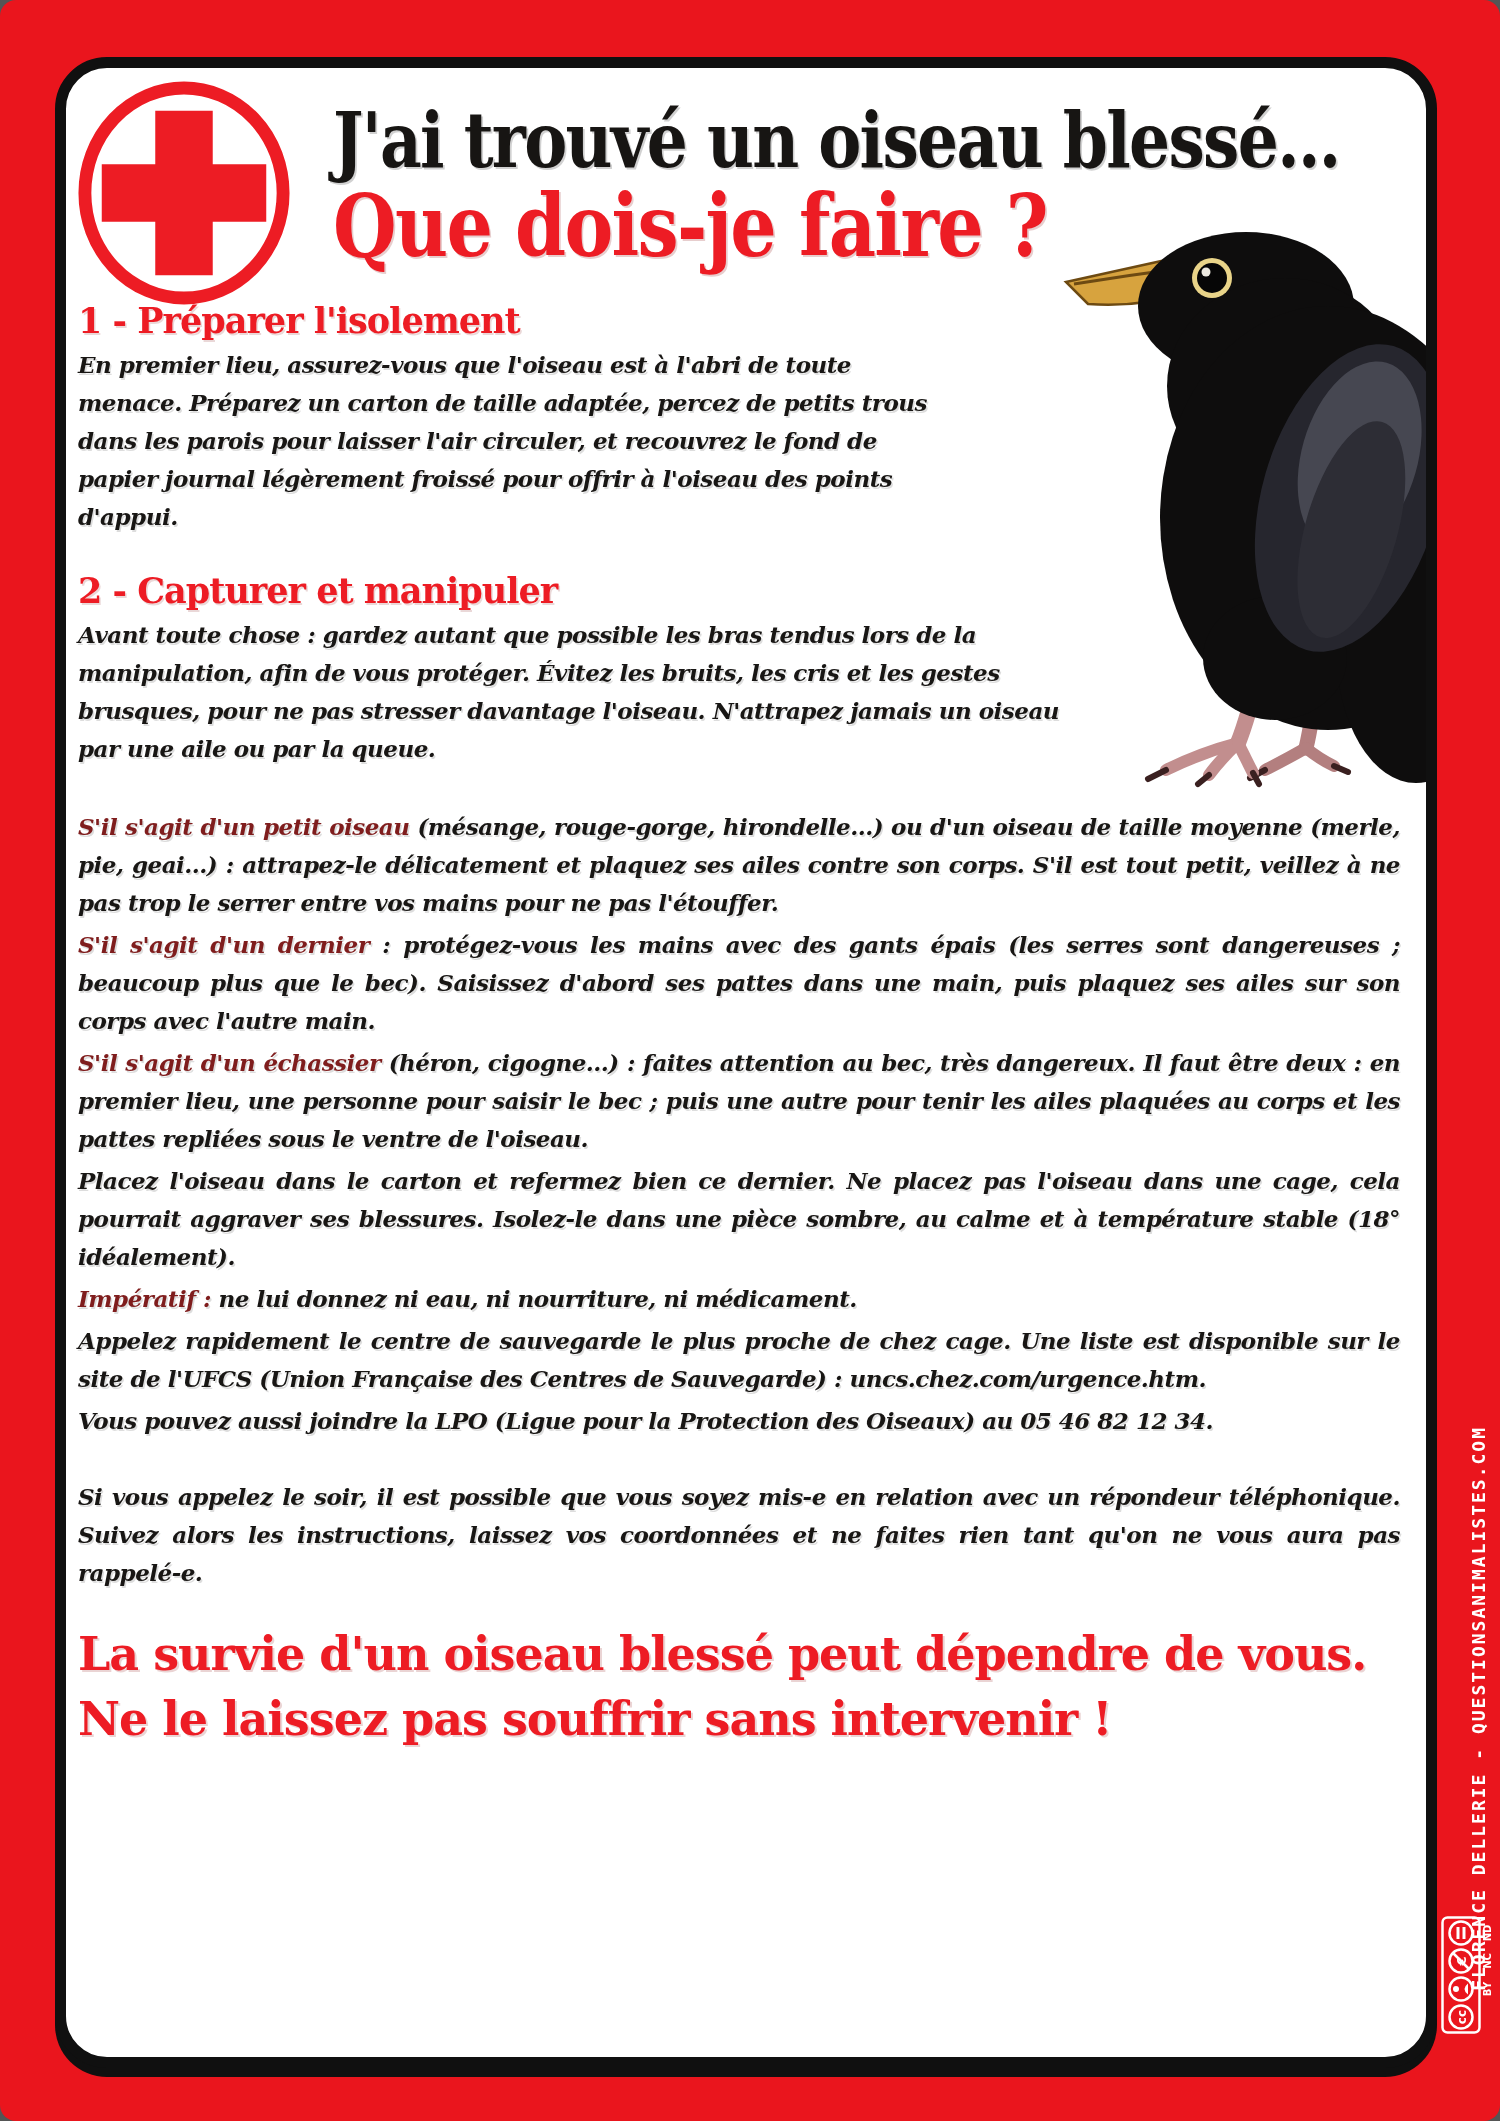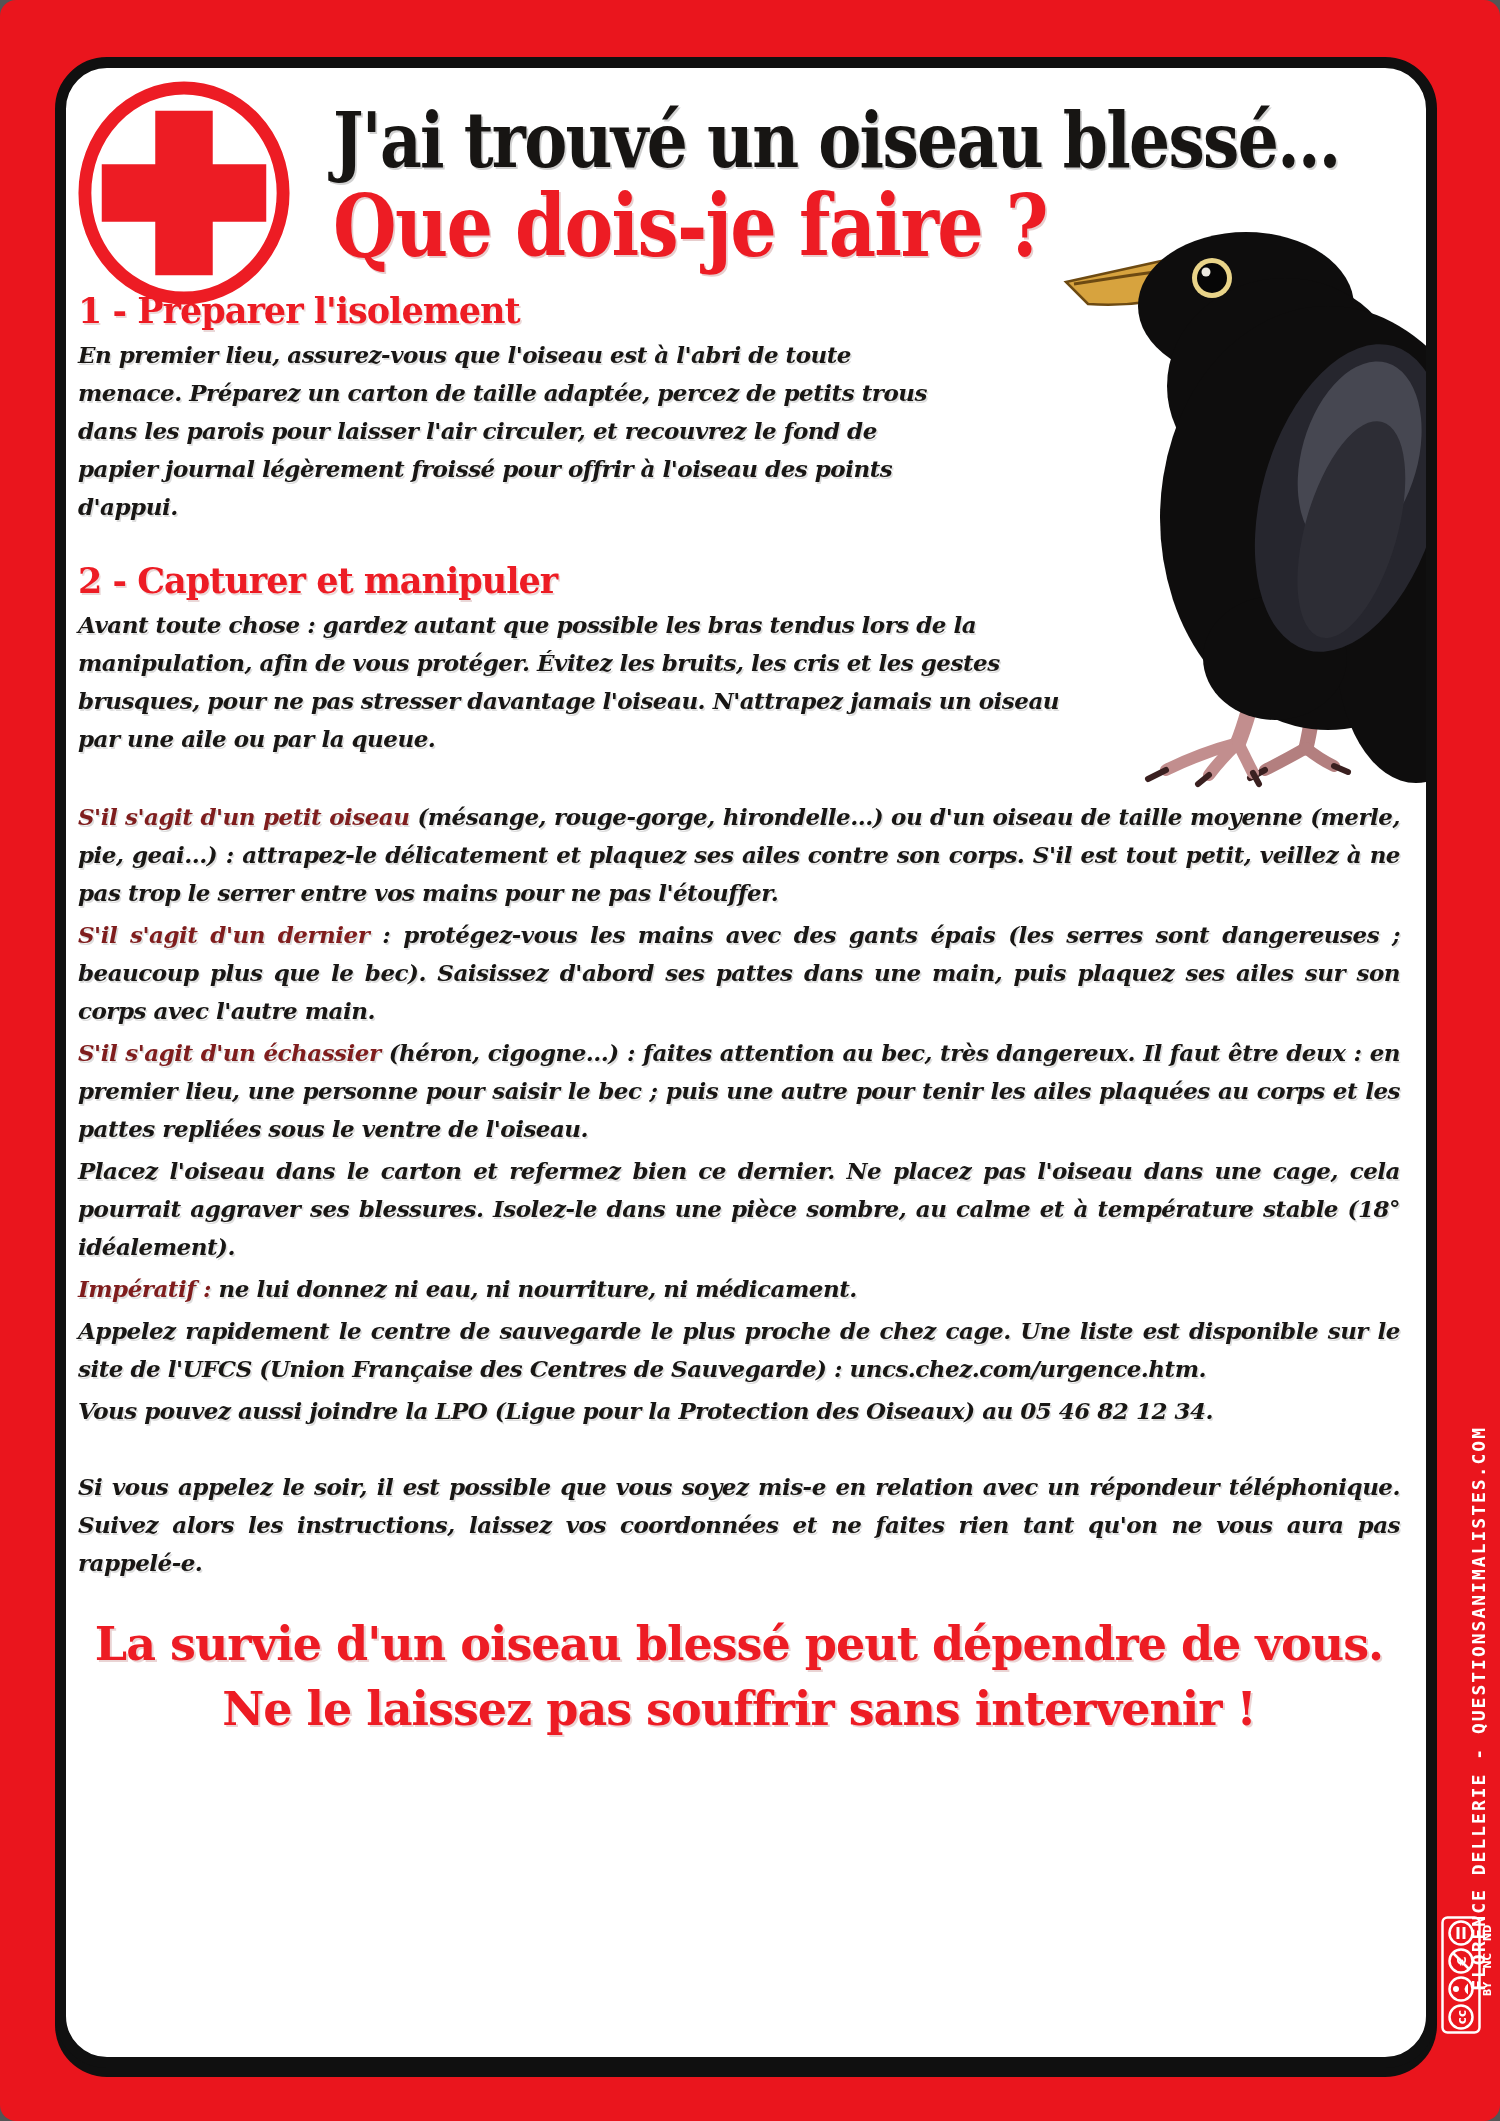--- a/index.html
+++ b/index.html
@@ -44,36 +44,36 @@
     text-shadow:2px 2px 0 rgba(160,60,60,.25);
   }
   
   .bird{position:absolute;top:150px;right:-6px;width:372px;height:575px;}
   
   .h-section{
     font-size:35px;line-height:42px;color:#ed1c24;
     margin:34px 0 2px;letter-spacing:-1px;
     text-shadow:1.5px 1.5px 0 rgba(150,60,60,.2);
   }
-  .h-first{margin-top:18px;}
+  .h-first{margin-top:28px;}
   .sec-body{
     font-size:23px;line-height:38px;color:#181614;
     margin:4px 0 0;letter-spacing:-.5px;
     text-shadow:1.5px 1.5px 0 rgba(100,100,100,.22);
     font-style:italic;
   }
   .narrow1{max-width:860px;}
   .narrow2{max-width:985px;}
   .just{text-align:justify;}
   .cases{margin-top:40px;}
   .case-lead,.imperative-lead{color:#7f1d1d;}
   .gap-top{margin-top:38px;}
   
   .tagline{
-    margin-top:30px;text-align:center;color:#ed1c24;
+    margin-top:30px;color:#ed1c24;
     font-size:46px;line-height:65px;letter-spacing:-1px;
     text-shadow:2px 2px 0 rgba(160,60,60,.22);
   }
   .tagline p{margin:0;}
   
   .side-credit{
     position:absolute;right:11px;bottom:130px;
     color:#ffffff;
     font-family:"DejaVu Sans Mono", monospace;
     font-size:18px;font-weight:bold;letter-spacing:2px;

